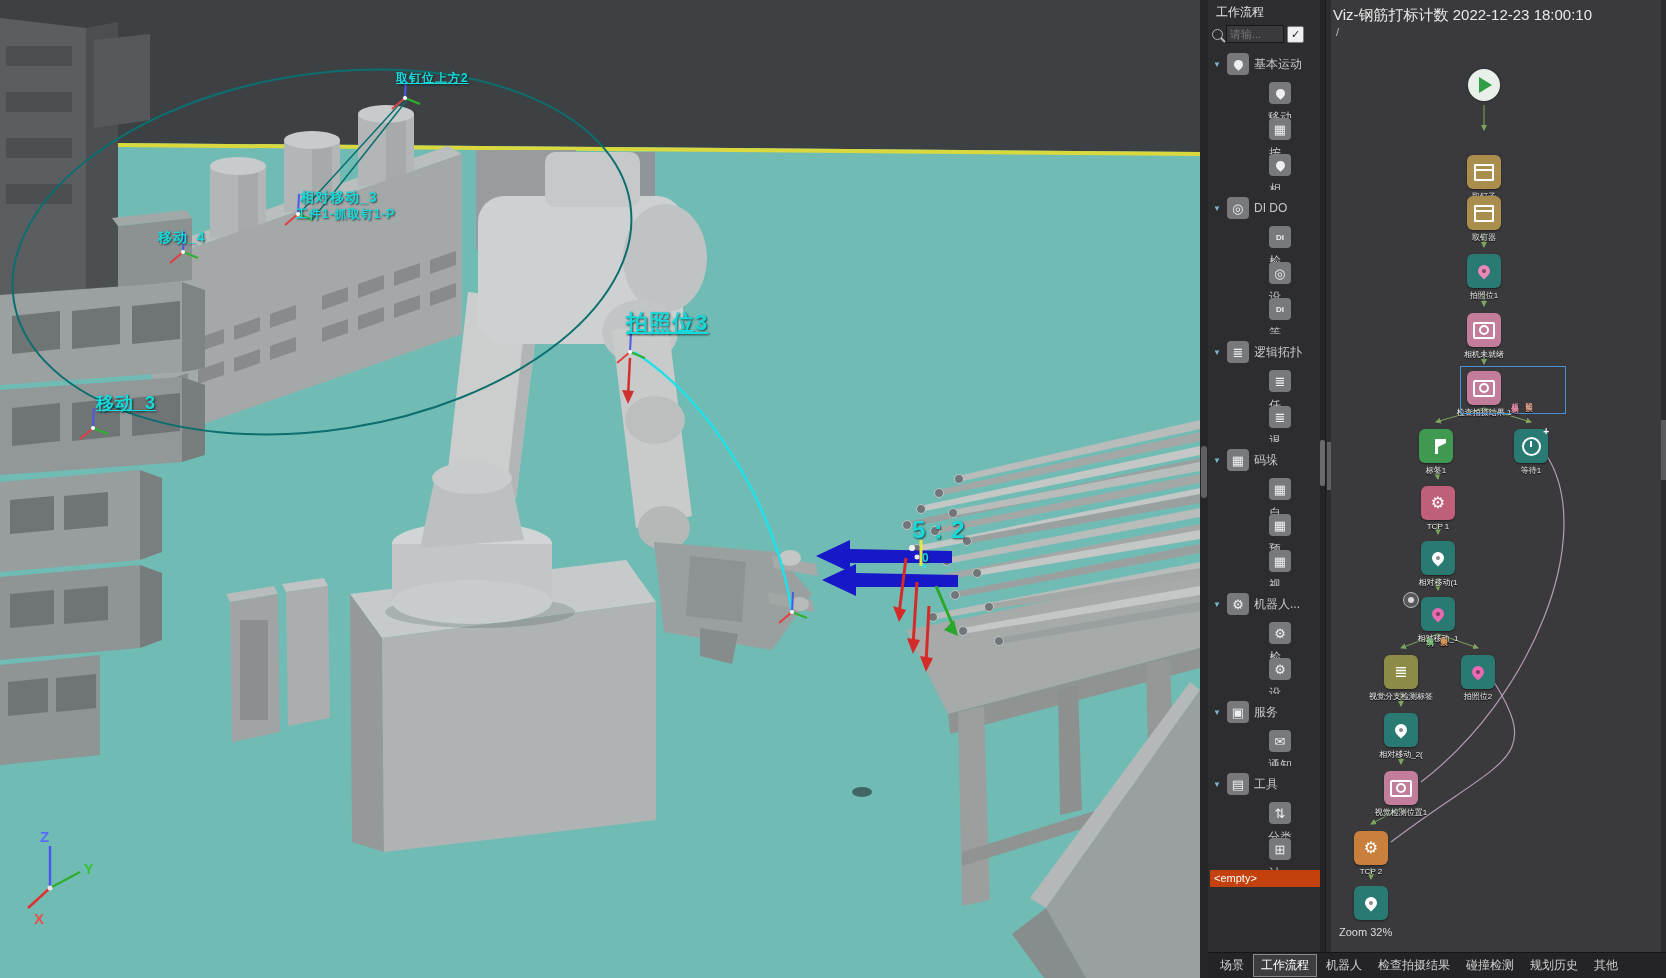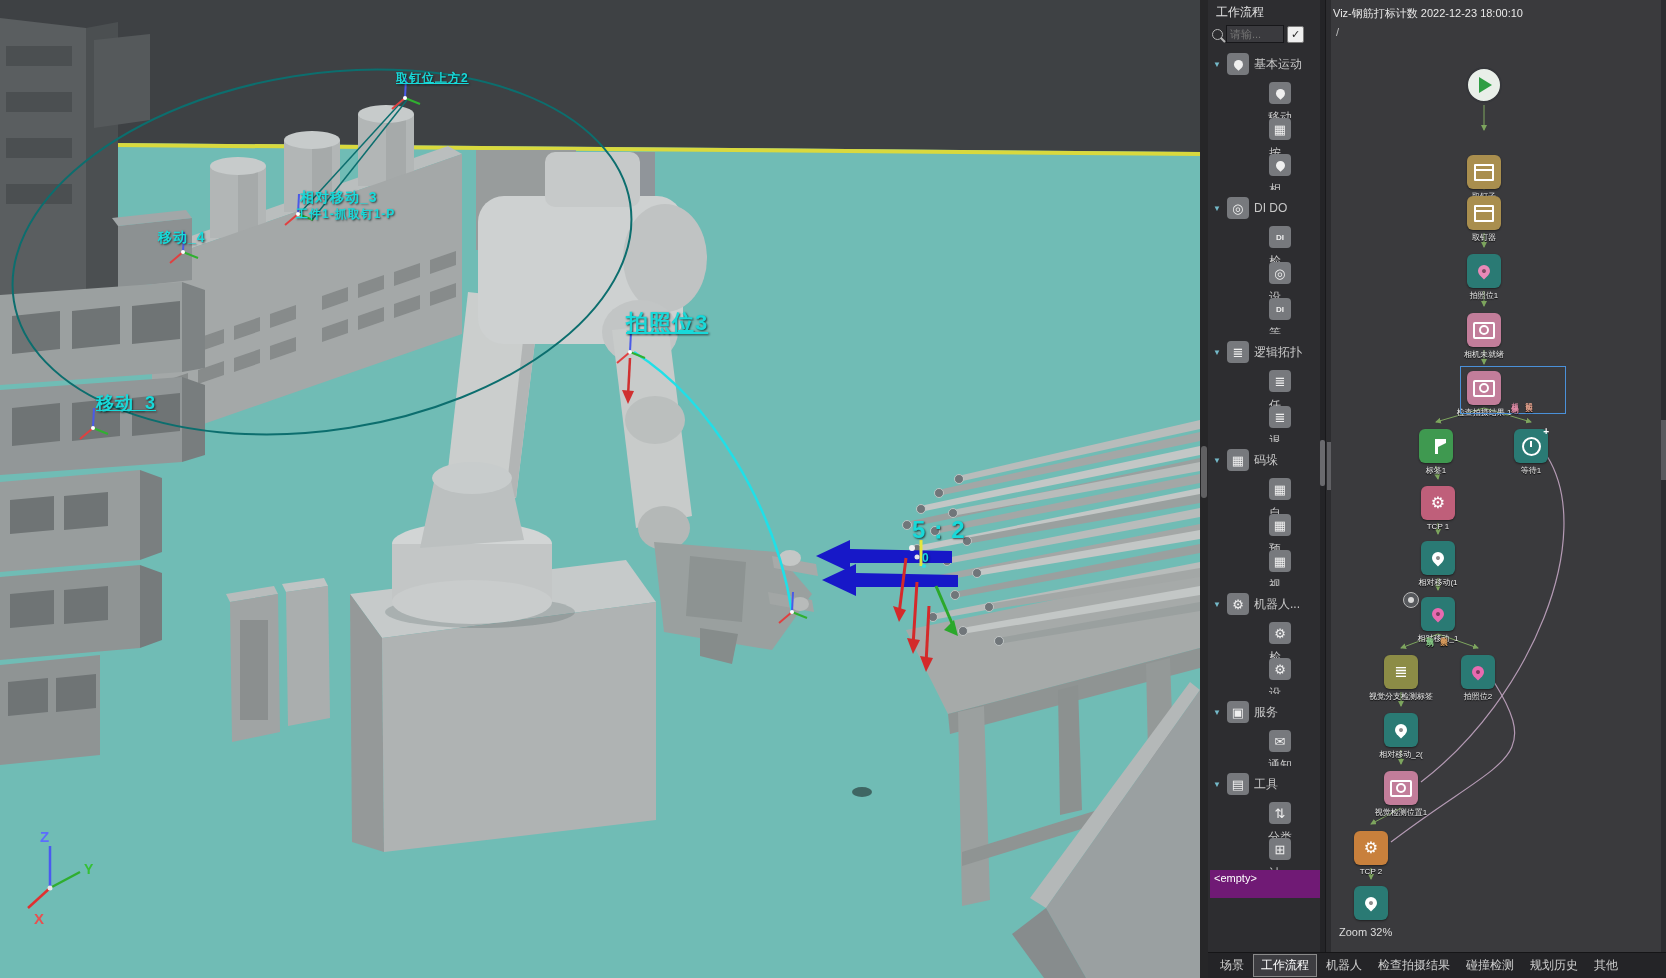--- a/index.html
+++ b/index.html
@@ -27,28 +27,28 @@
       font-size:11px;line-height:14px;text-align:center;flex:0 0 auto;}
   .cb::after{content:'✓';}
   #tree{position:absolute;top:46px;left:0;right:5px;bottom:0;overflow:hidden;}
   .trow{display:flex;align-items:center;height:36px;gap:5px;padding-left:5px;color:#c8c8c8;font-size:12px;}
   .trow.child{padding-left:32px;flex-direction:column;}
   .exp{color:#74b9c9;font-size:8px;width:9px;flex:0 0 auto;}
   .ticon{width:22px;height:22px;border-radius:4px;background:#77797d;color:#efefef;display:flex;align-items:center;
          justify-content:center;font-size:13px;flex:0 0 auto;}
   .tpin{width:9px;height:9px;background:#efefef;border-radius:50% 50% 50% 0;transform:rotate(-45deg);}
   .tlabel{white-space:nowrap;overflow:hidden;}
-  #empty-bar{position:absolute;left:2px;top:870px;width:112px;height:28px;background:#701a75;color:#fff;
+  #empty-bar{position:absolute;left:2px;top:870px;width:112px;height:17px;background:#c2410c;color:#fff;
              font-size:11px;line-height:17px;padding:0 4px;box-sizing:border-box;}
   #lib-scroll{position:absolute;right:0;top:0;width:5px;height:100%;background:#242427;}
   #lib-scroll .thumb{position:absolute;left:0;top:440px;width:5px;height:46px;background:#6a6a6e;border-radius:2px;}
 
   
   #graph{position:absolute;left:1327px;top:0;width:339px;height:952px;background:#3a3a3d;overflow:hidden;}
-  #graph-title{position:absolute;left:6px;top:6px;font-size:11px;color:#e9e9e9;white-space:nowrap;}
+  #graph-title{position:absolute;left:6px;top:6px;font-size:15px;color:#e9e9e9;white-space:nowrap;}
   #graph-crumb{position:absolute;left:9px;top:26px;font-size:11px;color:#bdbdbd;}
   #graph-edges{position:absolute;left:0;top:0;}
   #graph-nodes{position:absolute;left:0;top:0;width:339px;height:952px;}
   .gnode{position:absolute;width:90px;display:flex;flex-direction:column;align-items:center;}
   .gicon{width:34px;height:34px;border-radius:6px;display:flex;align-items:center;justify-content:center;
          box-shadow:0 1px 2px rgba(0,0,0,.45);position:relative;}
   .glabel{font-size:8px;color:#ededed;margin-top:2px;white-space:nowrap;text-shadow:0 1px 1px #000;}
   .gplay{position:absolute;width:36px;height:36px;border-radius:50%;background:#e9efe9;border:2px solid #35363a;
          display:flex;align-items:center;justify-content:center;box-sizing:border-box;}
   .gplay::after{content:'';border-left:13px solid #2f9e44;border-top:8px solid transparent;border-bottom:8px solid transparent;margin-left:3px;}

